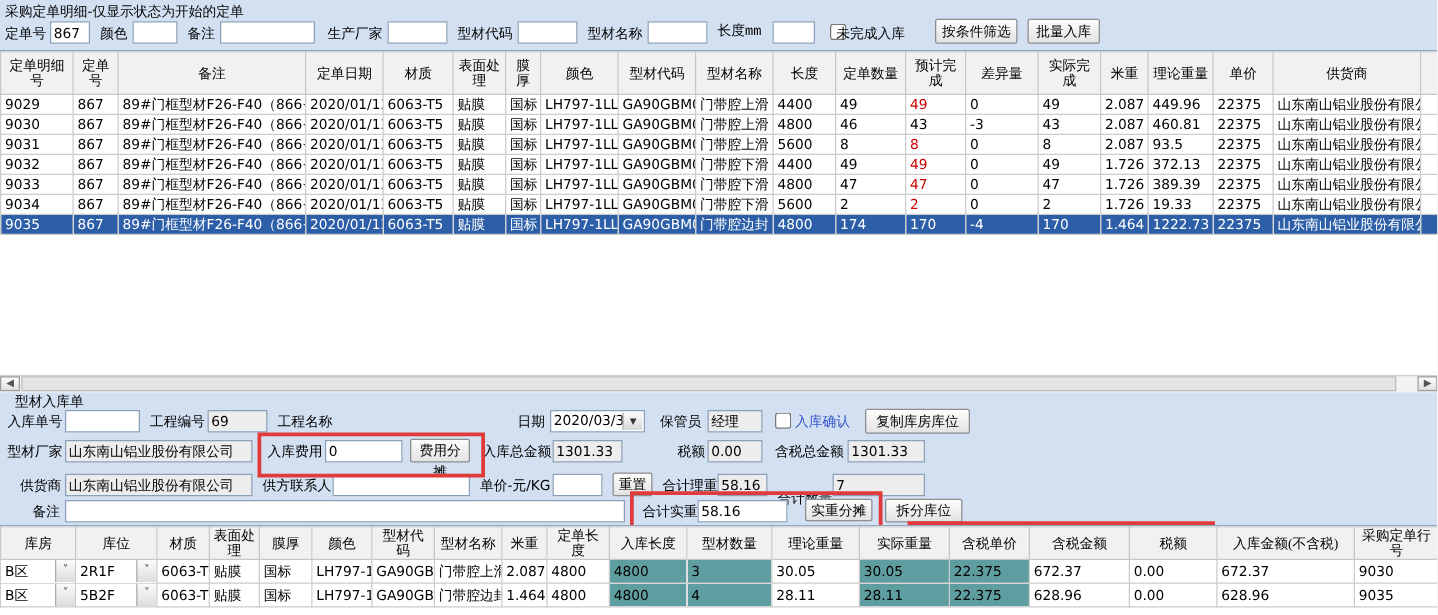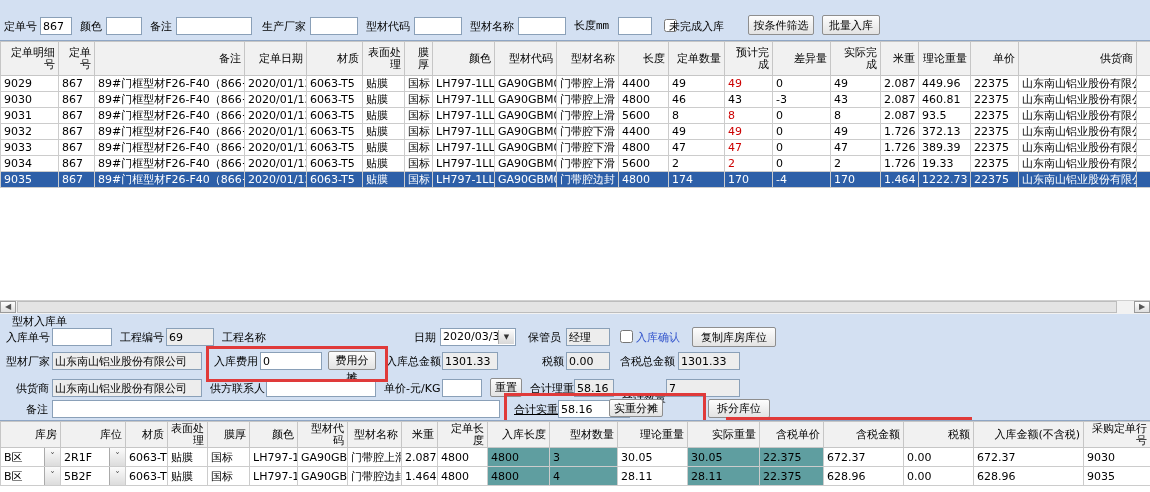--- a/index.html
+++ b/index.html
@@ -10,22 +10,22 @@
   .fld{position:absolute;height:18px;border:1px solid #8aa0b8;background:#fff;font-size:11px;
        padding:0 2px;box-sizing:border-box;font-family:inherit;}
   .fld.ro{background:#ededed;}
   .btn{position:absolute;height:20px;font-size:11px;font-family:inherit;
        background:linear-gradient(#fdfdfd,#e3e3e3);border:1px solid #8e8e8e;border-radius:2px;
        padding:0 4px;line-height:17px;text-align:center;cursor:default;}
   .chk{position:absolute;width:13px;height:13px;margin:0;}
   
   .gridwrap{position:absolute;left:0;width:1150px;background:#fff;overflow:hidden;}
   table.grid{border-collapse:collapse;table-layout:fixed;width:1150px;font-size:11px;}
-  table.grid th{background:#f1f1f1;border:1px solid #c6c6c6;font-weight:normal;text-align:right;
-       padding:0 3px;line-height:12px;vertical-align:middle;overflow:hidden;white-space:normal;}
+  table.grid th{background:#f1f1f1;border:1px solid #c6c6c6;font-weight:normal;text-align:center;
+       padding:0 3px;line-height:12px;vertical-align:middle;overflow:hidden;white-space:normal;font-family:Liberation Serif, serif;}
   #order-grid th{height:33px;}
   #inbound-grid th{height:25px;}
   table.grid td{border:1px solid #cccccc;background:#fff;padding:0 3px;white-space:nowrap;
        overflow:hidden;vertical-align:middle;}
   #order-grid td{height:15px;}
   #inbound-grid td{height:18px;}
   tr.sel td{background:#2d5fa8 !important;color:#fff;}
   td.redtext{color:#cc0000;}
   td.teal{background:#5f9ea0 !important;}
   td.combo{position:relative;padding-right:16px;}
@@ -44,20 +44,21 @@
   .ddbtn{position:absolute;right:1px;top:1px;bottom:1px;width:15px;background:linear-gradient(#fbfbfb,#d8d8d8);
       border-left:1px solid #aaa;font-size:7px;line-height:15px;text-align:center;color:#333;}
   .datefld{position:absolute;height:18px;border:1px solid #8aa0b8;background:#fff;box-sizing:border-box;
       padding:0 16px 0 2px;line-height:16px;}
 </style>
 </head>
 <body>
 
 <div id="app">
 
+  <div class="lbl" style="left:4px;top:3px;">采购定单明细-仅显示状态为开始的定单</div>
 
   <div class="lbl" style="left:4px;top:20px;">定单号</div>
   <input class="fld" style="left: 40px; top: 17px; width: 32px;" value="867">
   <div class="lbl" style="left:80px;top:20px;">颜色</div>
   <input class="fld" style="left: 106px; top: 17px; width: 36px;" value="">
   <div class="lbl" style="left:150px;top:20px;">备注</div>
   <input class="fld" style="left: 176px; top: 17px; width: 76px;" value="">
   <div class="lbl" style="left:262px;top:20px;">生产厂家</div>
   <input class="fld" style="left: 310px; top: 17px; width: 48px;" value="">
   <div class="lbl" style="left:366px;top:20px;">型材代码</div>
@@ -321,23 +322,23 @@
   <div class="lbl" style="left:384px;top:382px;">单价-元/KG</div>
   <input class="fld" style="left: 442px; top: 379px; width: 40px;" value="">
   <button class="btn" style="left:490px;top:378px;width:32px;height:19px;padding:0 2px;">重置</button>
   <div class="lbl" style="left:530px;top:382px;">合计理重</div>
   <input class="fld ro" style="left: 574px; top: 379px; width: 40px;" value="58.16">
   <div class="lbl" style="left:622px;top:392px;">合计数量</div>
   <input class="fld ro" style="left: 666px; top: 379px; width: 74px;" value="7">
 
   <div class="lbl" style="left:26px;top:403px;">备注</div>
   <input class="fld" style="left: 52px; top: 400px; width: 448px;" value="">
-  <div class="lbl" style="left:514px;top:403px;text-decoration:underline;">合计实重</div>
+  <div class="lbl" style="left:514px;top:403px;">合计实重</div>
   <input class="fld" style="left: 558px; top: 400px; width: 72px;" value="58.16">
-  <button class="btn" style="left:609px;top:399px;width:54px;height:18px;padding:0 2px;">实重分摊</button>
+  <button class="btn" style="left:644px;top:399px;width:54px;height:18px;padding:0 2px;">实重分摊</button>
   <button class="btn" style="left:708px;top:399px;width:62px;height:19px;padding:0 2px;">拆分库位</button>
 
   <div class="annobox" style="left:206px;top:346px;width:176px;height:30px;"></div>
   <div class="annobox" style="left:504px;top:393px;width:196px;height:27px;"></div>
   <div class="annoline" style="left:726px;top:417px;width:246px;"></div>
 
   <div class="gridwrap" style="top:420px;height:72px;border-top:1px solid #8fa6c4;">
     <table class="grid" id="inbound-grid">
         <colgroup>
           <col style="width: 60px;">

